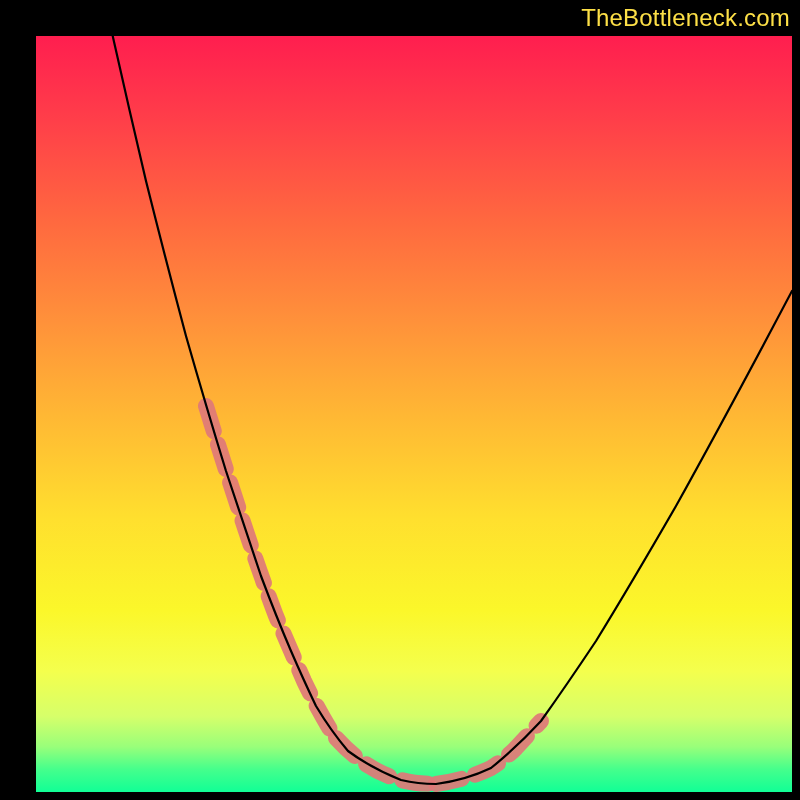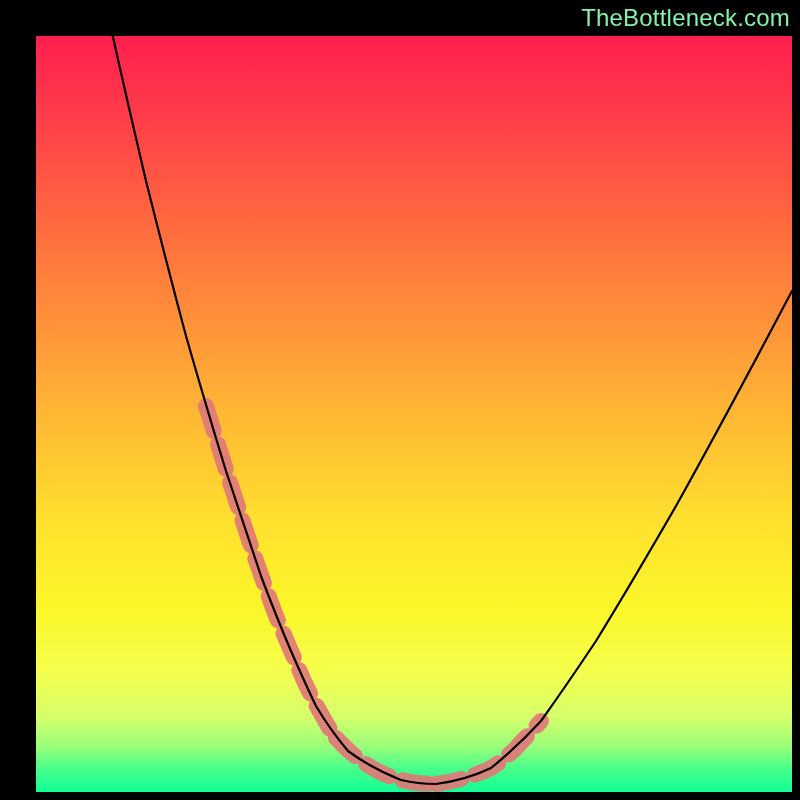--- a/index.html
+++ b/index.html
@@ -13,21 +13,21 @@
   }
   .frame {
     position: absolute;
     inset: 0;
     background: #000;
   }
   .watermark {
     position: absolute;
     top: 4px;
     right: 10px;
-    color: #86efac;
+    color: #fde047;
     font-size: 24px;
     font-weight: 500;
     letter-spacing: 0.2px;
     z-index: 50;
   }
   .plot-area {
     position: absolute;
     left: 36px;
     top: 36px;
     width: 756px;

